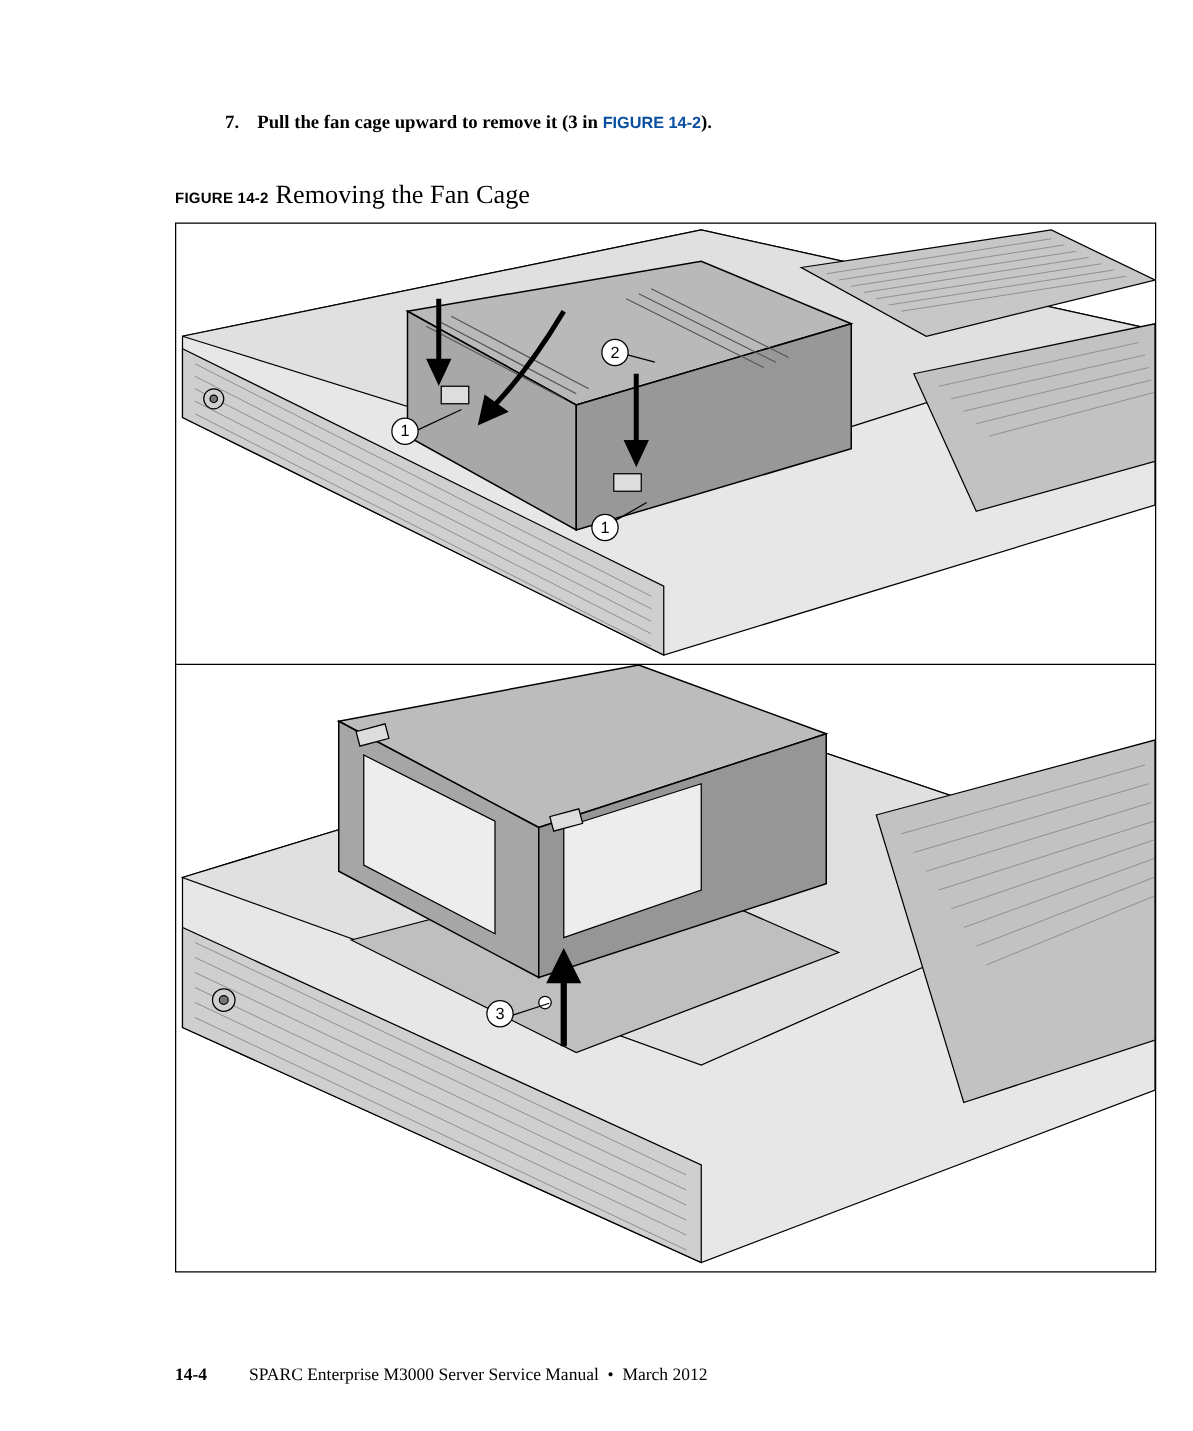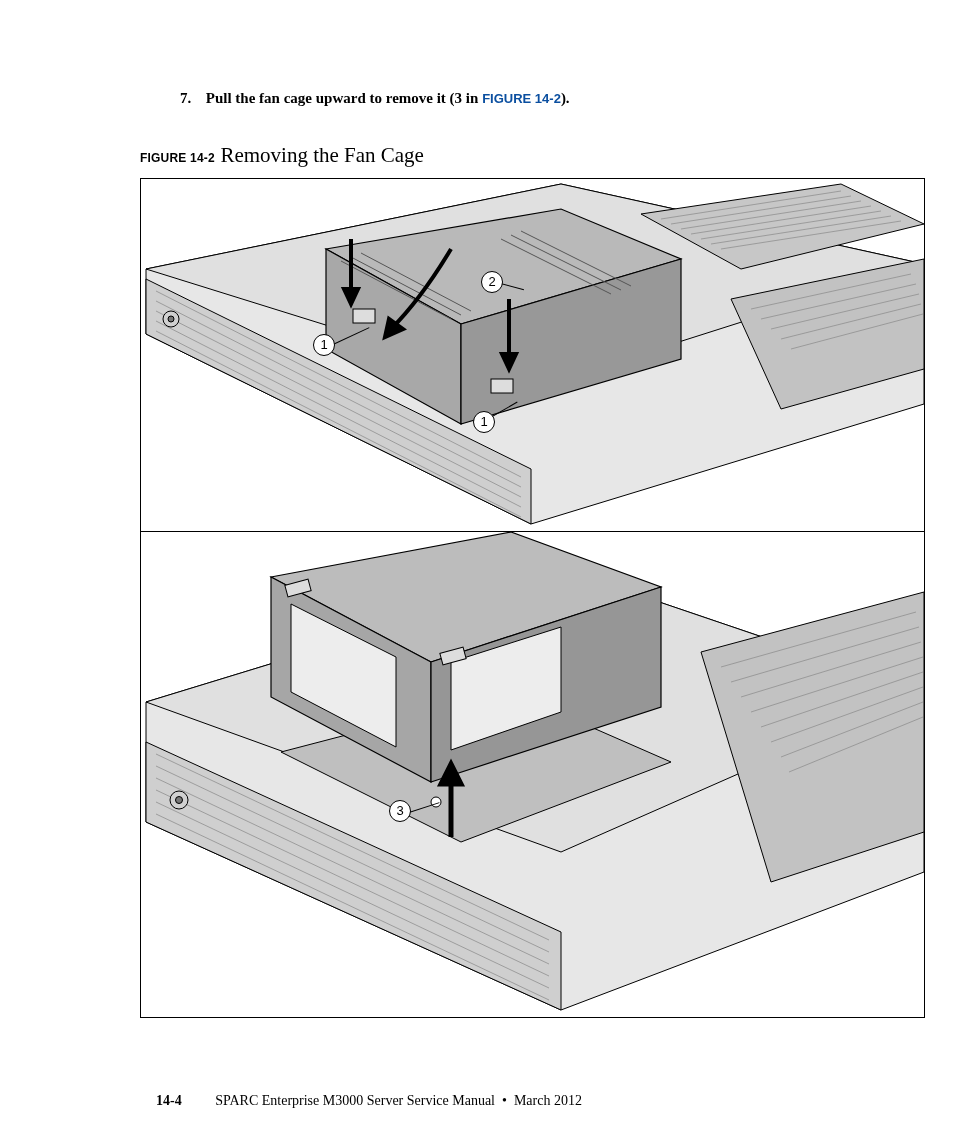--- a/index.html
+++ b/index.html
@@ -98,21 +98,21 @@
   .callout-line {
     position: absolute;
     background: #000;
     height: 1px;
     transform-origin: left center;
   }
 
   .footer {
     position: absolute;
     bottom: 36px;
-    left: 156px;
+    left: 140px;
     font-size: 14px;
     font-family: Georgia, 'Times New Roman', serif;
   }
   .footer .pgnum {
     font-weight: bold;
     margin-right: 30px;
   }
 </style>
 </head>
 <body>

